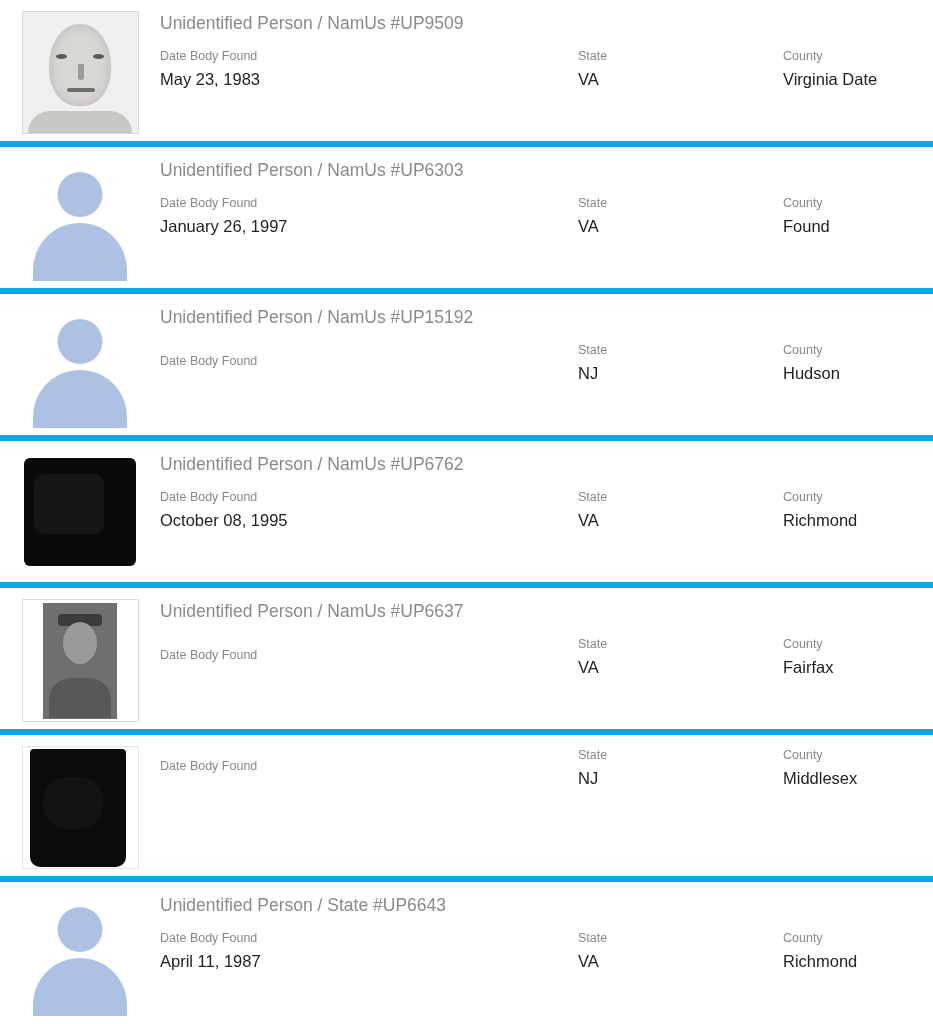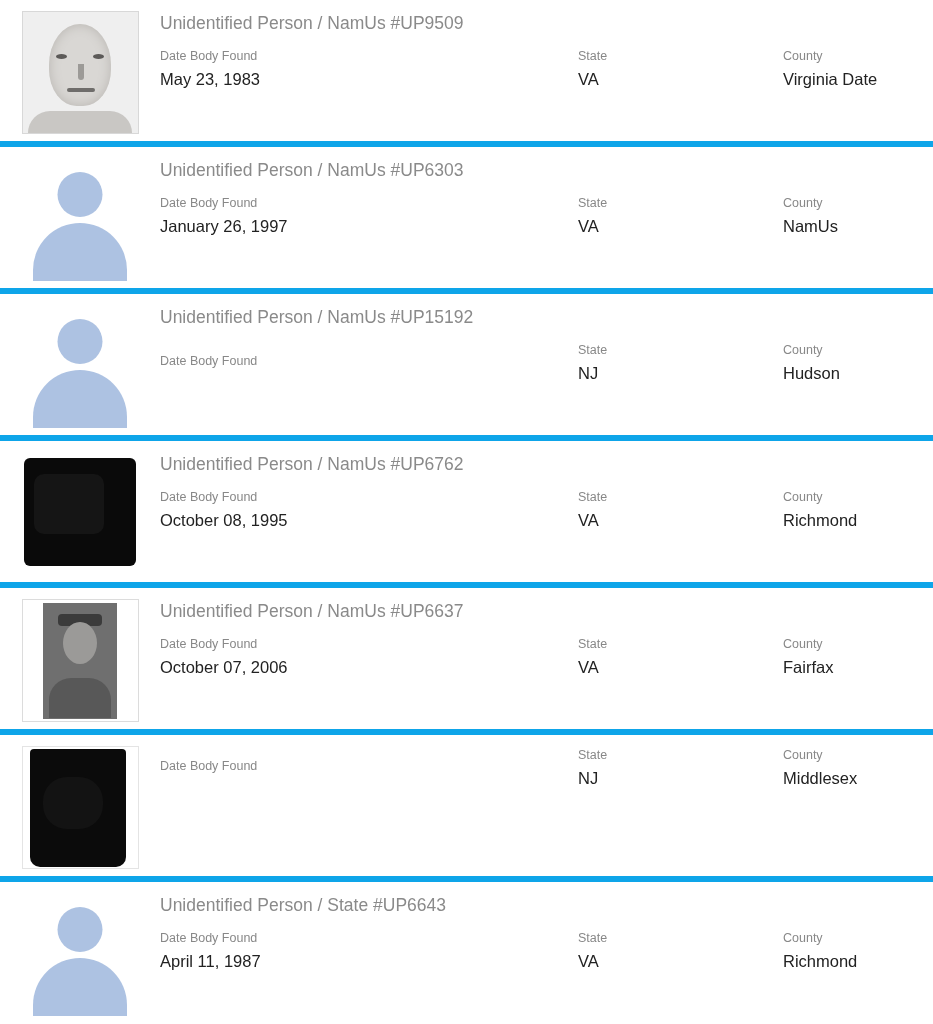--- a/index.html
+++ b/index.html
@@ -317,21 +317,21 @@
           <div class="field field-date">
             <span class="field-label">Date Body Found</span>
             <span class="field-value">January 26, 1997</span>
           </div>
           <div class="field field-state">
             <span class="field-label">State</span>
             <span class="field-value">VA</span>
           </div>
           <div class="field field-county">
             <span class="field-label">County</span>
-            <span class="field-value">NamUs</span>
+            <span class="field-value">Found</span>
           </div>
         </div>
       </div>
     </div>
     <div class="result-row">
       <div class="thumb-cell">
         <div class="thumb silhouette">
           <div class="sil-head"></div>
           <div class="sil-body"></div>
         </div>
@@ -385,21 +385,20 @@
           <div class="fr-hat"></div>
           <div class="fr-head"></div>
           <div class="fr-body"></div>
         </div>
       </div>
       <div class="info-cell">
         <a href="#" class="case-title">Unidentified Person / NamUs #UP6637</a>
         <div class="fields">
           <div class="field field-date">
             <span class="field-label">Date Body Found</span>
-            <span class="field-value">October 07, 2006</span>
           </div>
           <div class="field field-state">
             <span class="field-label">State</span>
             <span class="field-value">VA</span>
           </div>
           <div class="field field-county">
             <span class="field-label">County</span>
             <span class="field-value">Fairfax</span>
           </div>
         </div>

